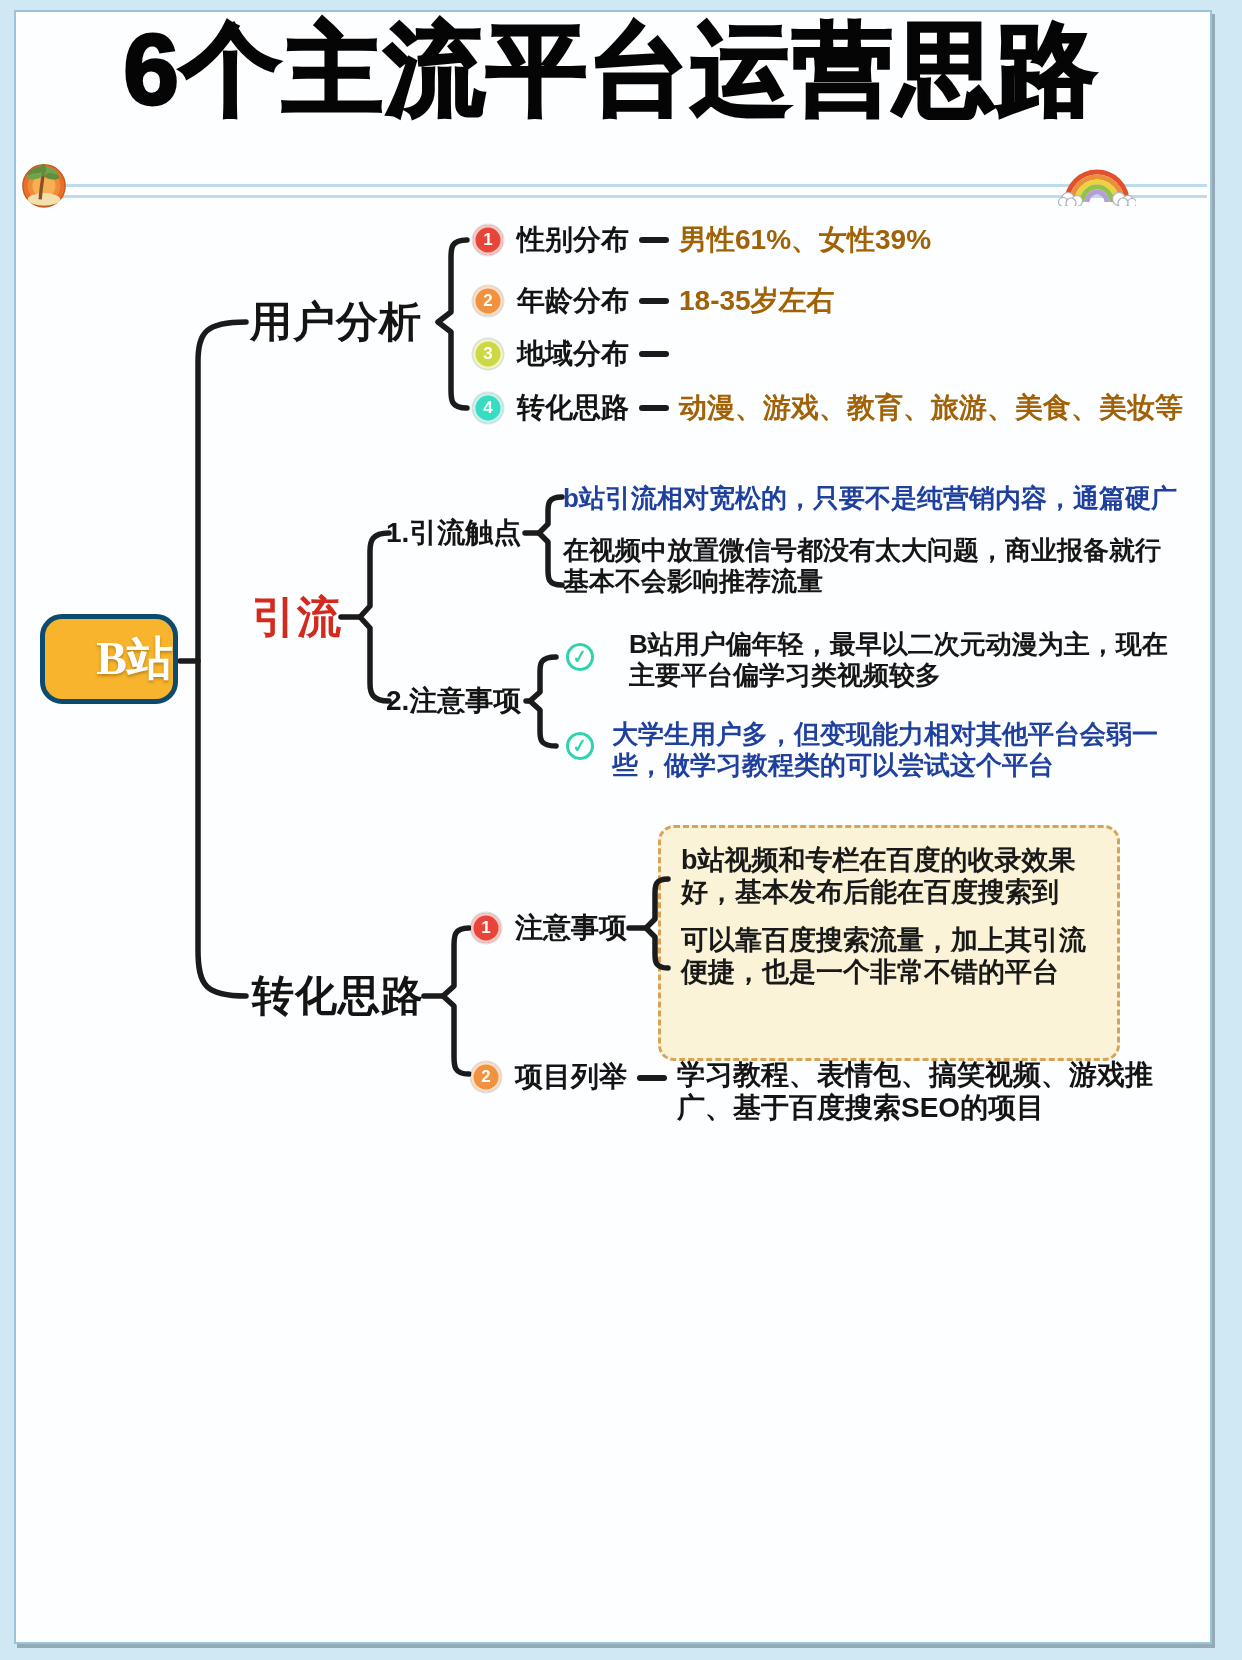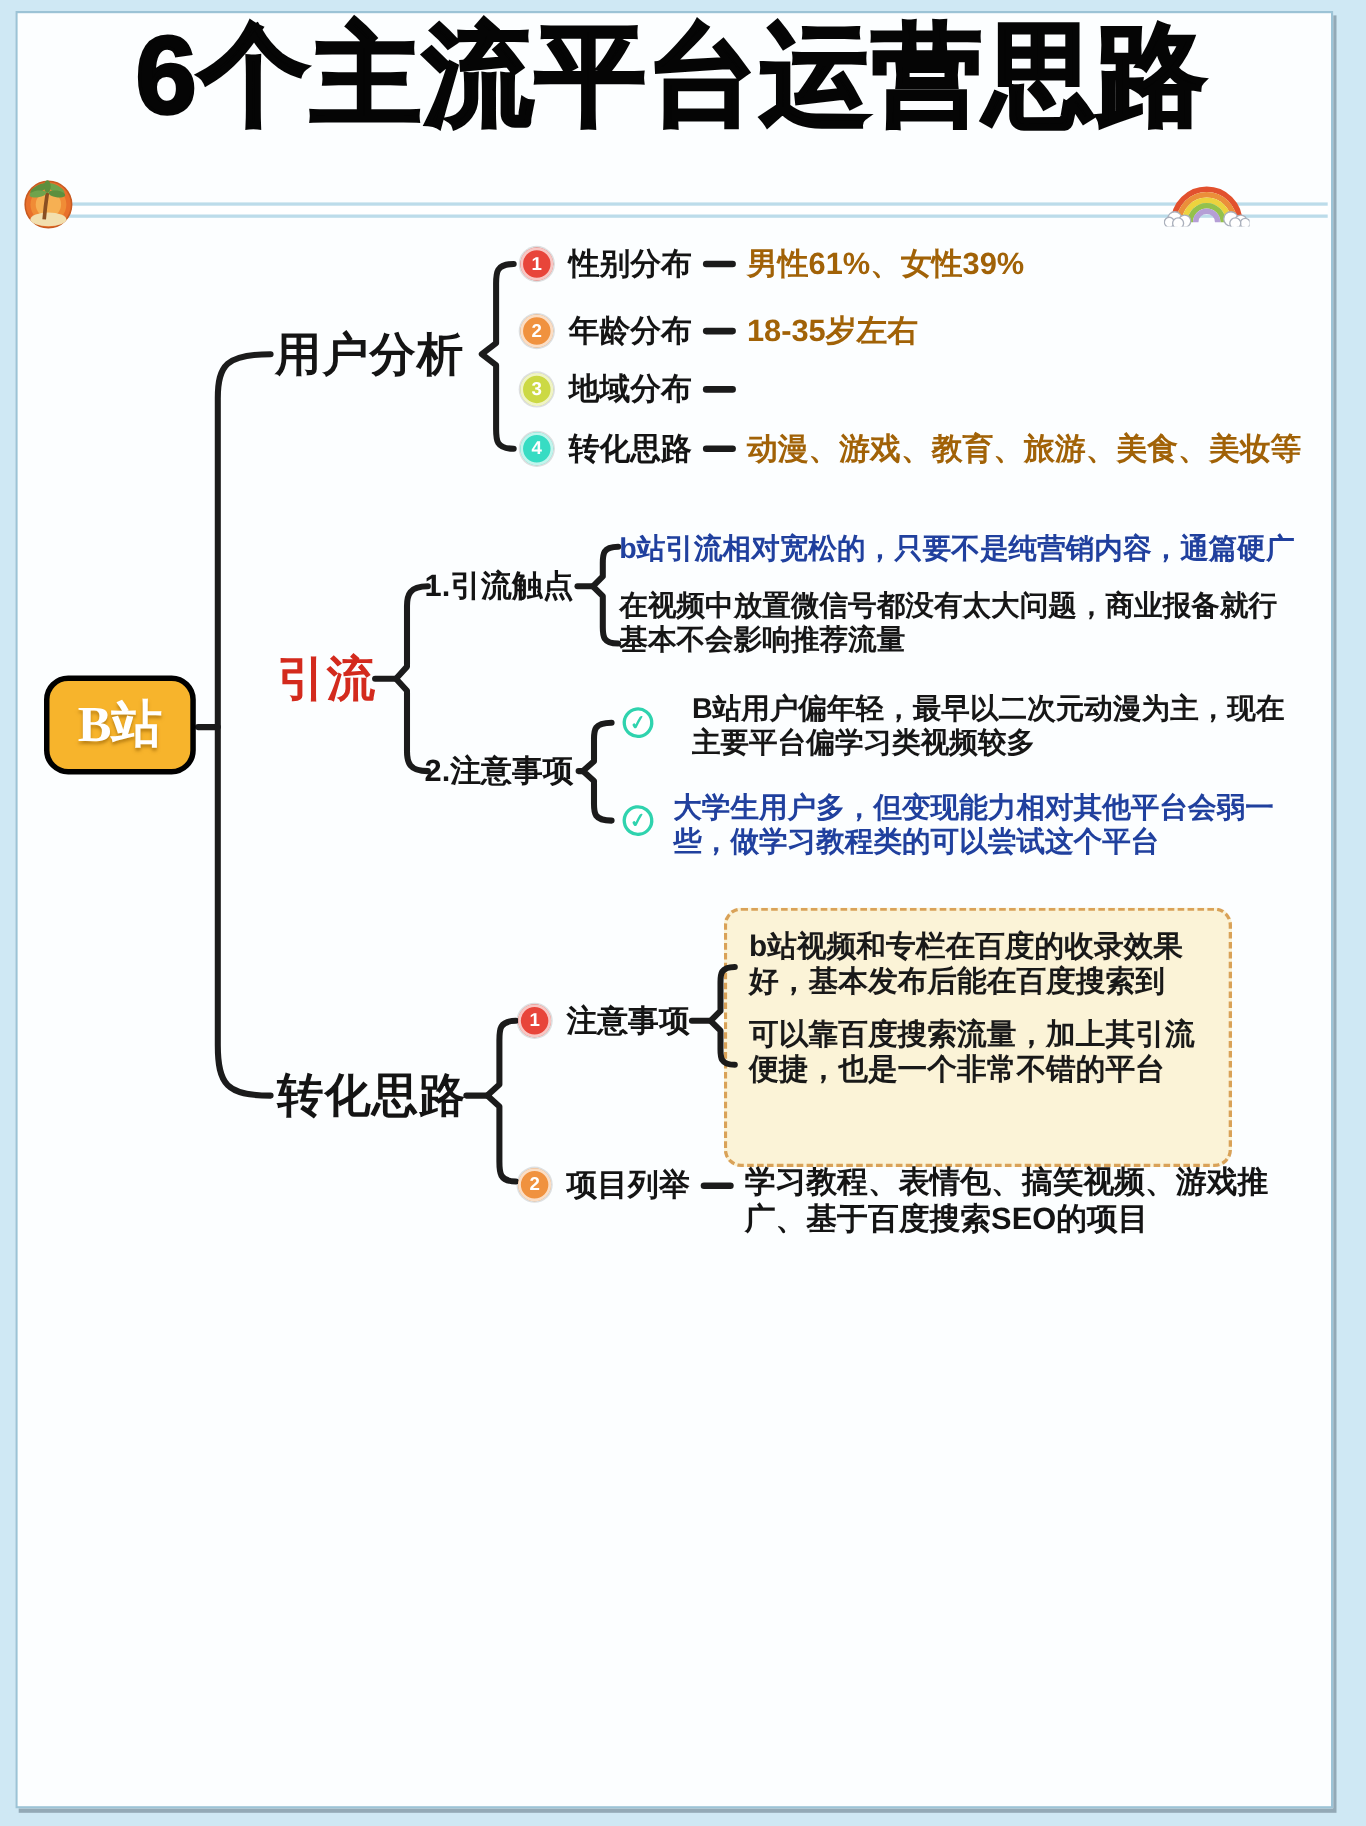--- a/index.html
+++ b/index.html
@@ -23,22 +23,22 @@
   }
   .divider{
     left:55px;top:184px;width:1152px;height:8px;background:#ffffff;
     border-top:3px solid #bcdcea;border-bottom:3px solid #bcdcea;z-index:2;
   }
   .badge-palm{left:20px;top:158px;z-index:6;}
   .badge-rainbow{left:1058px;top:164px;z-index:6;}
   svg.lines{left:0;top:0;width:1242px;height:1660px;z-index:5;pointer-events:none;}
   .root-node{
     left:40px;top:614px;width:138px;height:90px;background:#f7b42c;
-    border:5px solid #000000;border-radius:22px;display:flex;
-    align-items:center;justify-content:center;z-index:7;box-sizing:border-box;
+    border:5px solid #0c4a6e;border-radius:22px;display:flex;
+    align-items:center;justify-content:flex-end;z-index:7;box-sizing:border-box;
     font-family:"Liberation Serif", serif;font-weight:bold;font-size:46px;
     color:#ffffff;text-shadow:0 2px 3px rgba(140,90,0,.55);
   }
   .branch-label{
     font-weight:bold;color:#141414;font-size:42px;white-space:nowrap;
     transform:translateY(-50%);z-index:7;letter-spacing:1px;
   }
   .branch-label.red{color:#d32a1d;font-size:44px;}
   .sub-label{
     font-weight:bold;color:#141414;font-size:28px;white-space:nowrap;

